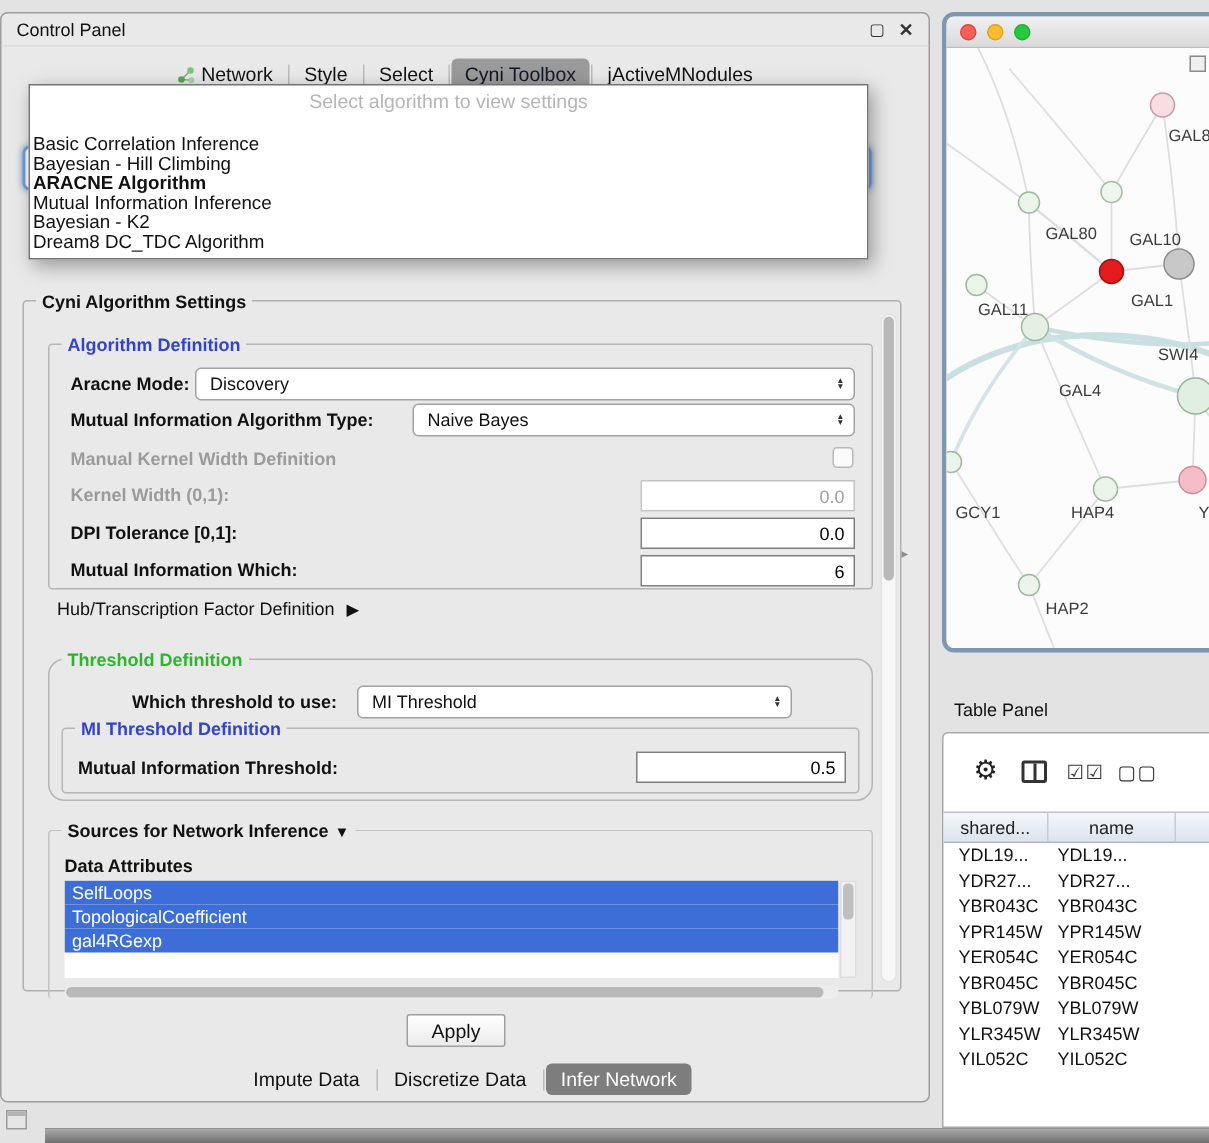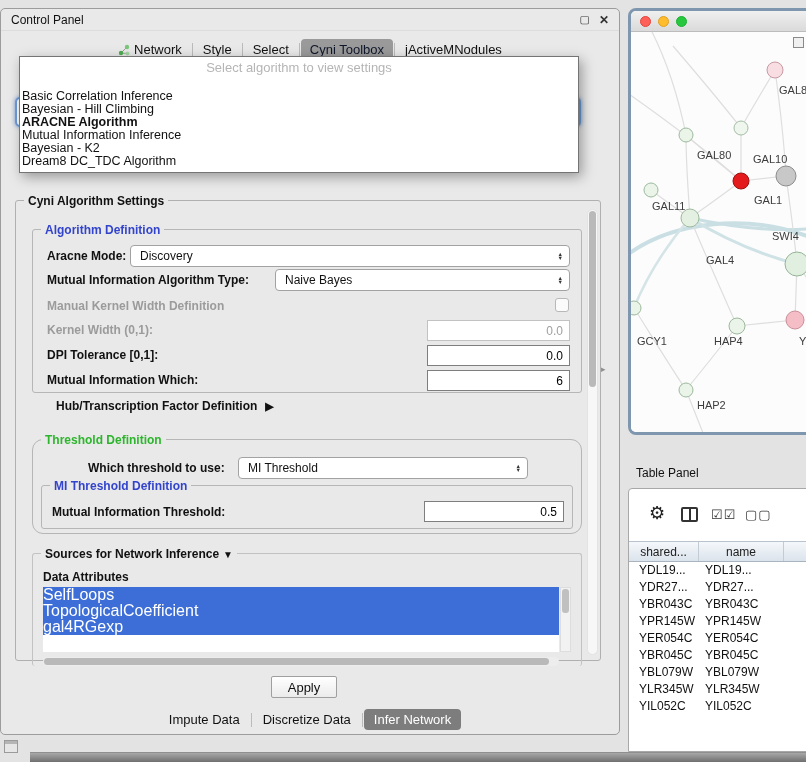--- a/index.html
+++ b/index.html
@@ -40,26 +40,26 @@
 
   .flabel{position:absolute;font-size:12px;font-weight:bold;line-height:14px;white-space:nowrap}
   .flabel.dis{color:#9b9b9b}
   .combo{position:absolute;background:#fff;border:1px solid #a2a2a2;border-radius:4px;display:flex;align-items:center;font-size:12px}
   .combo-text{padding-left:9px;flex:1;overflow:hidden;white-space:nowrap}
   .arrows{display:flex;flex-direction:column;align-items:center;justify-content:center;margin-right:6px;font-size:5.5px;line-height:4.5px;color:#333}
   .cbx{position:absolute;width:14px;height:14px;background:#fbfbfb;border:1px solid #b8b8b8;border-radius:3px}
   .tfield{position:absolute;background:#fff;border:1px solid #7e7e7e;font-size:12px;text-align:right;padding:0 6px;font-family:"Liberation Sans",sans-serif;color:#000;outline:none}
   .tfield.dis{border-color:#c2c2c2;color:#a0a0a0}
 
-  .hubrow{position:absolute;left:40px;top:198px;display:flex;align-items:center;gap:8px;font-size:12px;font-weight:bold}
+  .hubrow{position:absolute;left:22px;top:198px;display:flex;align-items:center;gap:8px;font-size:12px;font-weight:normal}
   .hub-arrow{font-size:11px}
   .src-arrow{font-size:10px;margin-left:4px}
 
   .dlist{position:absolute;left:10px;top:33px;width:516px;height:65px;background:#fff;overflow:hidden}
-  .litem{height:16px;line-height:16px;background:#3d6ed8;color:#fff;font-size:16px;padding-left:0;white-space:nowrap}
+  .litem{height:16px;line-height:16px;background:#3d6ed8;color:#fff;font-size:12px;padding-left:5px;white-space:nowrap}
   .listscroll{position:absolute;left:527px;top:33px;width:11px;height:65px;background:#f2f2f2;border:1px solid #ddd}
   .listscroll .lthumb{position:absolute;left:1px;top:1px;width:7px;height:24px;background:#c0c0c0;border-radius:3px}
   .hscroll{position:absolute;left:10px;top:103px;width:516px;height:9px;background:#ededed;border-radius:5px}
   .hscroll .hthumb{position:absolute;left:1px;top:1px;height:7px;width:505px;background:#b9b9b9;border-radius:4px}
 
   .applybtn{position:absolute;left:270px;top:667px;width:66px;height:22px;background:linear-gradient(#ffffff,#ebebeb);border:1px solid #9f9f9f;border-radius:2px;font-size:13px;display:flex;align-items:center;justify-content:center}
   .btabs{position:absolute;left:0;top:700px;width:100%;display:flex;justify-content:center;align-items:center;font-size:13px}
   .btab{padding:3px 10px;white-space:nowrap}
   .btab.active{background:#7d7d7d;color:#fff;border-radius:4px}
 

